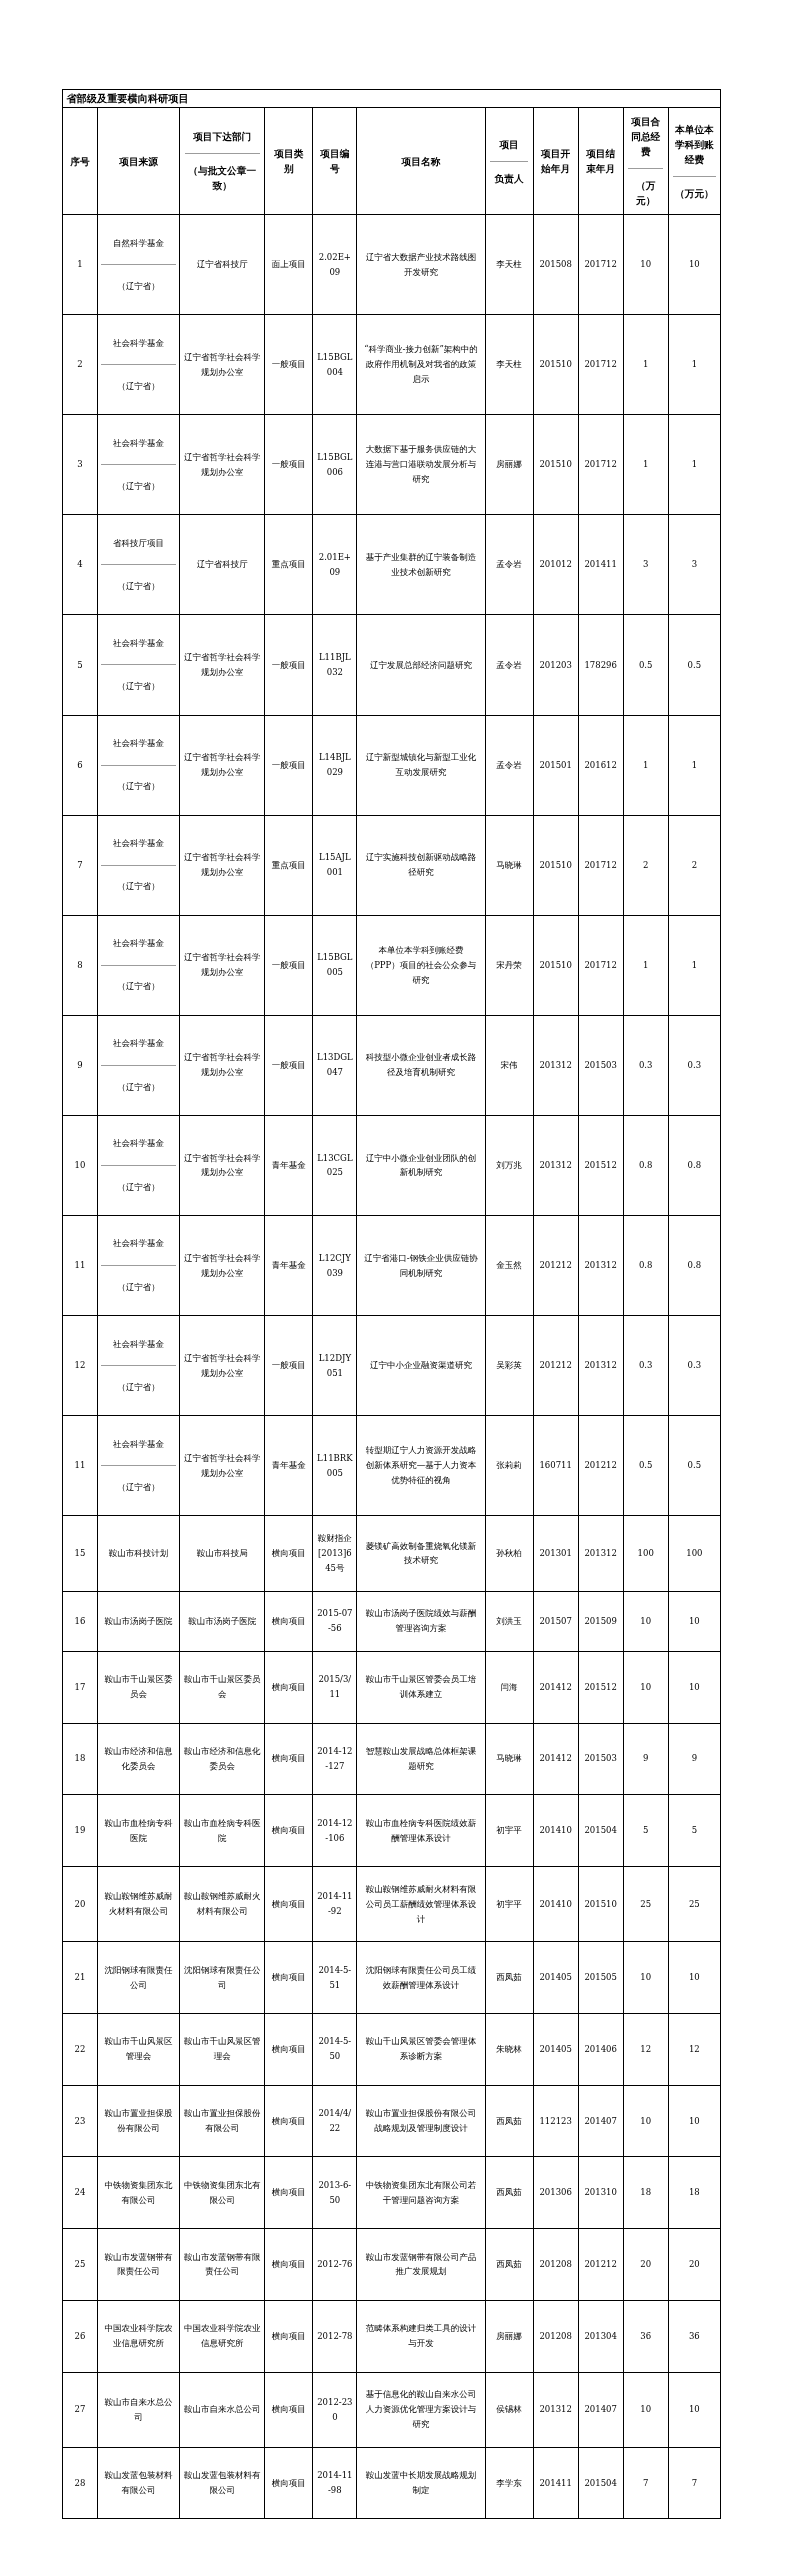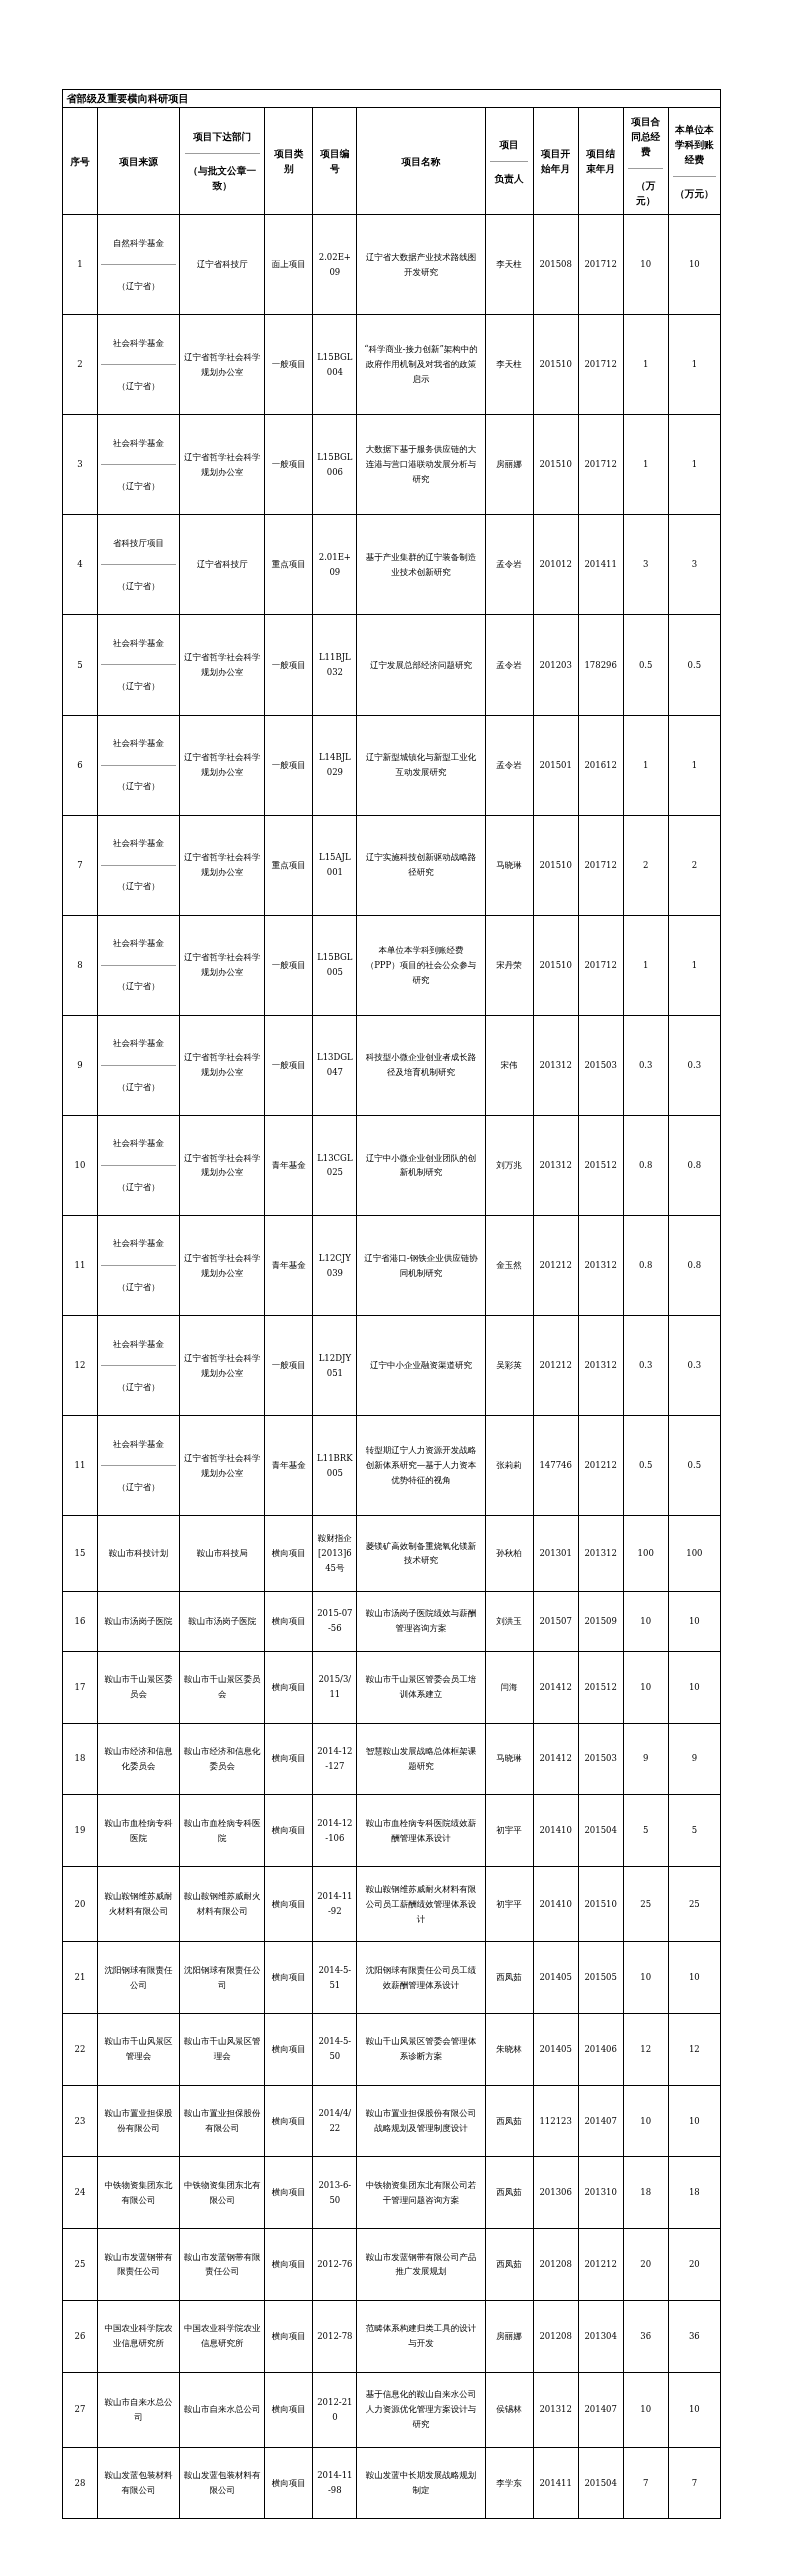--- a/index.html
+++ b/index.html
@@ -373,21 +373,21 @@
         <span class="part">社会科学基金</span>
         <span class="hdiv"></span>
         <span class="part">（辽宁省）</span>
       </div>
     </td>
     <td class="c-dept">辽宁省哲学社会科学规划办公室</td>
     <td class="c-category">青年基金</td>
     <td class="c-code num">L11BRK005</td>
     <td class="c-name">转型期辽宁人力资源开发战略创新体系研究—基于人力资本优势特征的视角</td>
     <td class="c-leader">张莉莉</td>
-    <td class="c-start num">147746</td>
+    <td class="c-start num">160711</td>
     <td class="c-end num">201212</td>
     <td class="c-total num">0.5</td>
     <td class="c-received num">0.5</td>
   </tr>
           <tr class="data-row">
     <td class="c-seq num">15</td>
     <td class="c-source">
       <div class="vstack">
         <span class="part">鞍山市科技计划</span>
 
@@ -604,21 +604,21 @@
           <tr class="data-row">
     <td class="c-seq num">27</td>
     <td class="c-source">
       <div class="vstack">
         <span class="part">鞍山市自来水总公司</span>
 
       </div>
     </td>
     <td class="c-dept">鞍山市自来水总公司</td>
     <td class="c-category">横向项目</td>
-    <td class="c-code num">2012-210</td>
+    <td class="c-code num">2012-230</td>
     <td class="c-name">基于信息化的鞍山自来水公司人力资源优化管理方案设计与研究</td>
     <td class="c-leader">侯锡林</td>
     <td class="c-start num">201312</td>
     <td class="c-end num">201407</td>
     <td class="c-total num">10</td>
     <td class="c-received num">10</td>
   </tr>
           <tr class="data-row">
     <td class="c-seq num">28</td>
     <td class="c-source">

